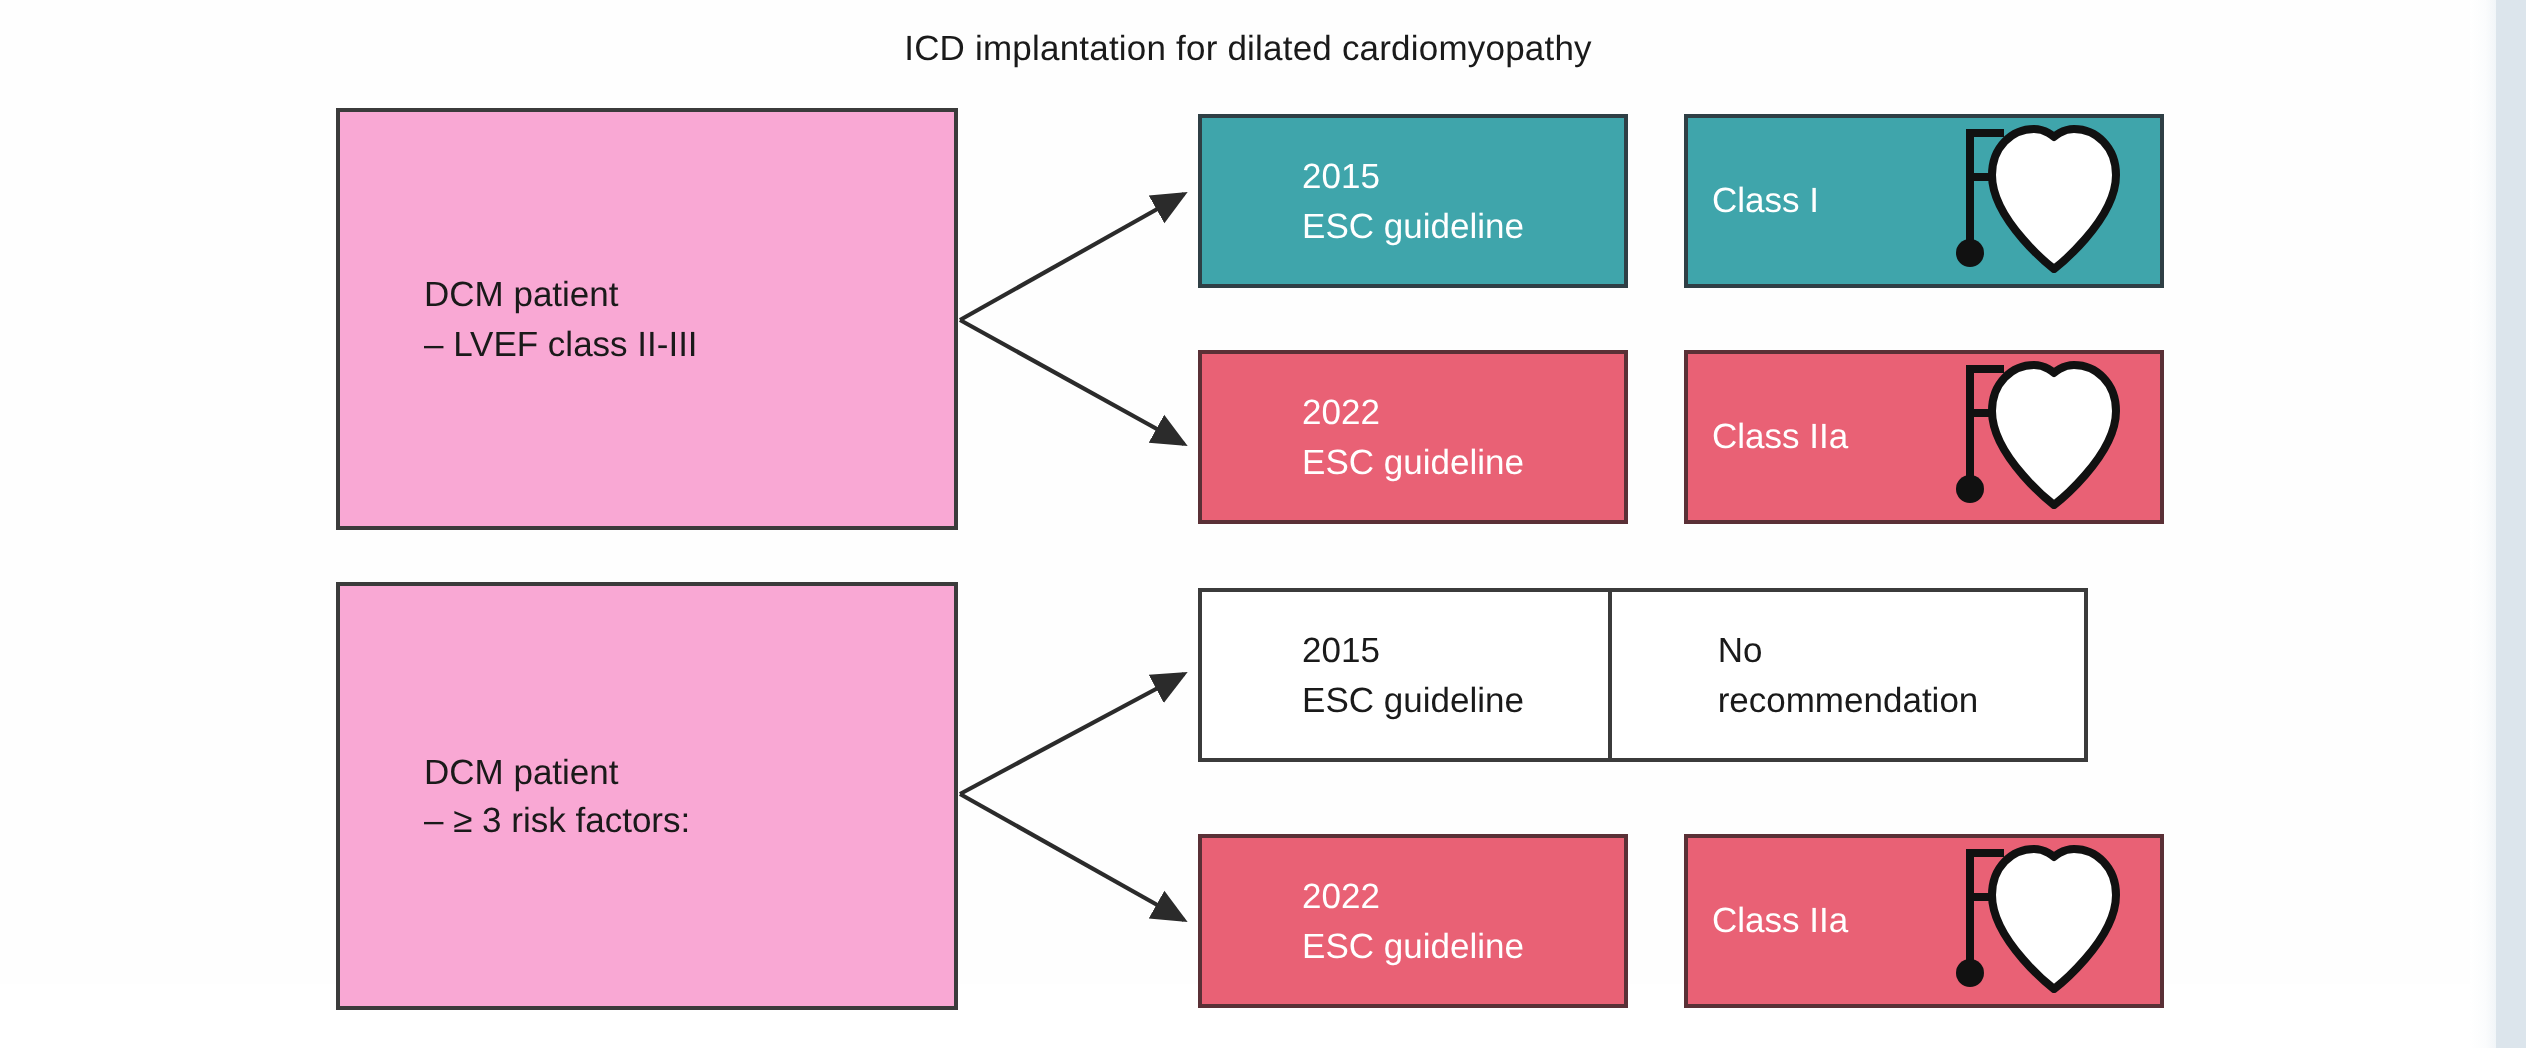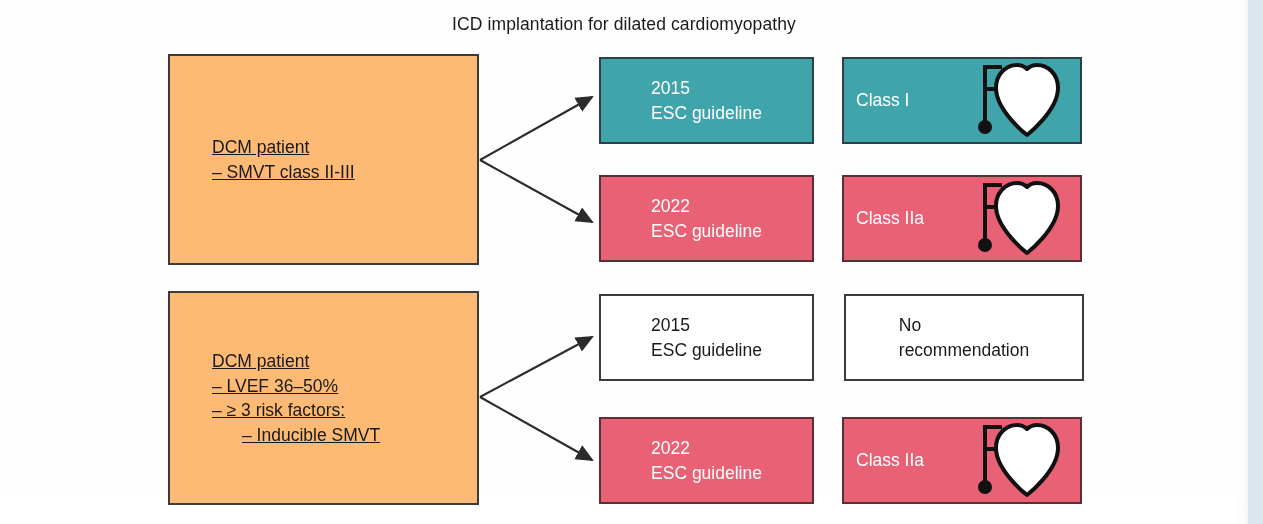--- a/index.html
+++ b/index.html
@@ -57,24 +57,23 @@
   .box {
     position: absolute;
     box-sizing: border-box;
     border: 2px solid #3b3b3b;
     display: flex;
     align-items: center;
     justify-content: center;
   }
 
   .box.criteria {
-    background: #fdba74;
+    background: #f9a8d4;
     justify-content: flex-start;
     padding-left: 42px;
-    text-decoration: underline;
   }
 
   .box.teal { background: #3fa5ab; border-color: #2f3f45; }
   .box.pink { background: #e96175; border-color: #5a3036; }
   .box.plain { background: #ffffff; border-color: #3b3b3b; }
 
   .box-label {
     font-size: 17.5px;
     line-height: 25px;
     text-align: left;
@@ -121,21 +120,21 @@
 <div id="page">
 
   <div class="gutter-fade"></div>
   <div class="gutter-strip"></div>
 
   <div class="figure-title">ICD implantation for dilated cardiomyopathy</div>
 
   <div class="box criteria" style="left:168px; top:54px; width:311px; height:211px;">
     <div class="criteria-list">
       <span class="lvl1">DCM patient</span>
-      <span class="lvl1">– SMVT class II-III</span>
+      <span class="lvl1">– LVEF class II-III</span>
     </div>
   </div>
 
   <div class="box teal" style="left:599px; top:57px; width:215px; height:87px;">
     <div class="box-label"><span>2015</span><br><span>ESC guideline</span></div>
   </div>
 
   <div class="box pink" style="left:599px; top:175px; width:215px; height:87px;">
     <div class="box-label"><span>2022</span><br><span>ESC guideline</span></div>
   </div>
@@ -160,35 +159,33 @@
         <line x1="13" y1="8" x2="13" y2="64" stroke="#111111" stroke-width="4"></line>
         <circle cx="13" cy="68" r="7" fill="#111111"></circle>
         <path d="M55 76 C55 76 24 52 24 29 C24 15 34 6 45 6 C51 6 55 10 55 10 C55 10 59 6 65 6 C76 6 86 15 86 29 C86 52 55 76 55 76 Z" fill="#ffffff" stroke="#111111" stroke-width="4" stroke-linejoin="round"></path>
       </svg>
     </span>
   </div>
 
   <div class="box criteria" style="left:168px; top:291px; width:311px; height:214px;">
     <div class="criteria-list">
       <span class="lvl1">DCM patient</span>
-      <span class="lvl1">– LVEF 36–50%</span>
       <span class="lvl1">– ≥ 3 risk factors:</span>
-      <span class="lvl2">– Inducible SMVT</span>
     </div>
   </div>
 
   <div class="box plain" style="left:599px; top:294px; width:215px; height:87px;">
     <div class="box-label"><span>2015</span><br><span>ESC guideline</span></div>
   </div>
 
   <div class="box pink" style="left:599px; top:417px; width:215px; height:87px;">
     <div class="box-label"><span>2022</span><br><span>ESC guideline</span></div>
   </div>
 
-  <div class="box plain" style="left:844px; top:294px; width:240px; height:87px;">
+  <div class="box plain" style="left:804px; top:294px; width:240px; height:87px;">
     <div class="box-label">No
 recommendation</div>
   </div>
 
   <div class="box pink classbox" style="left:842px; top:417px; width:240px; height:87px;">
     <div class="box-label">Class IIa</div>
     <span class="icd-icon">
       <svg width="96" height="80" viewBox="0 0 96 80">
         <path d="M30 8 L13 8 L13 30 L30 30" fill="none" stroke="#111111" stroke-width="4" stroke-linecap="butt" stroke-linejoin="miter"></path>
         <line x1="13" y1="8" x2="13" y2="64" stroke="#111111" stroke-width="4"></line>

